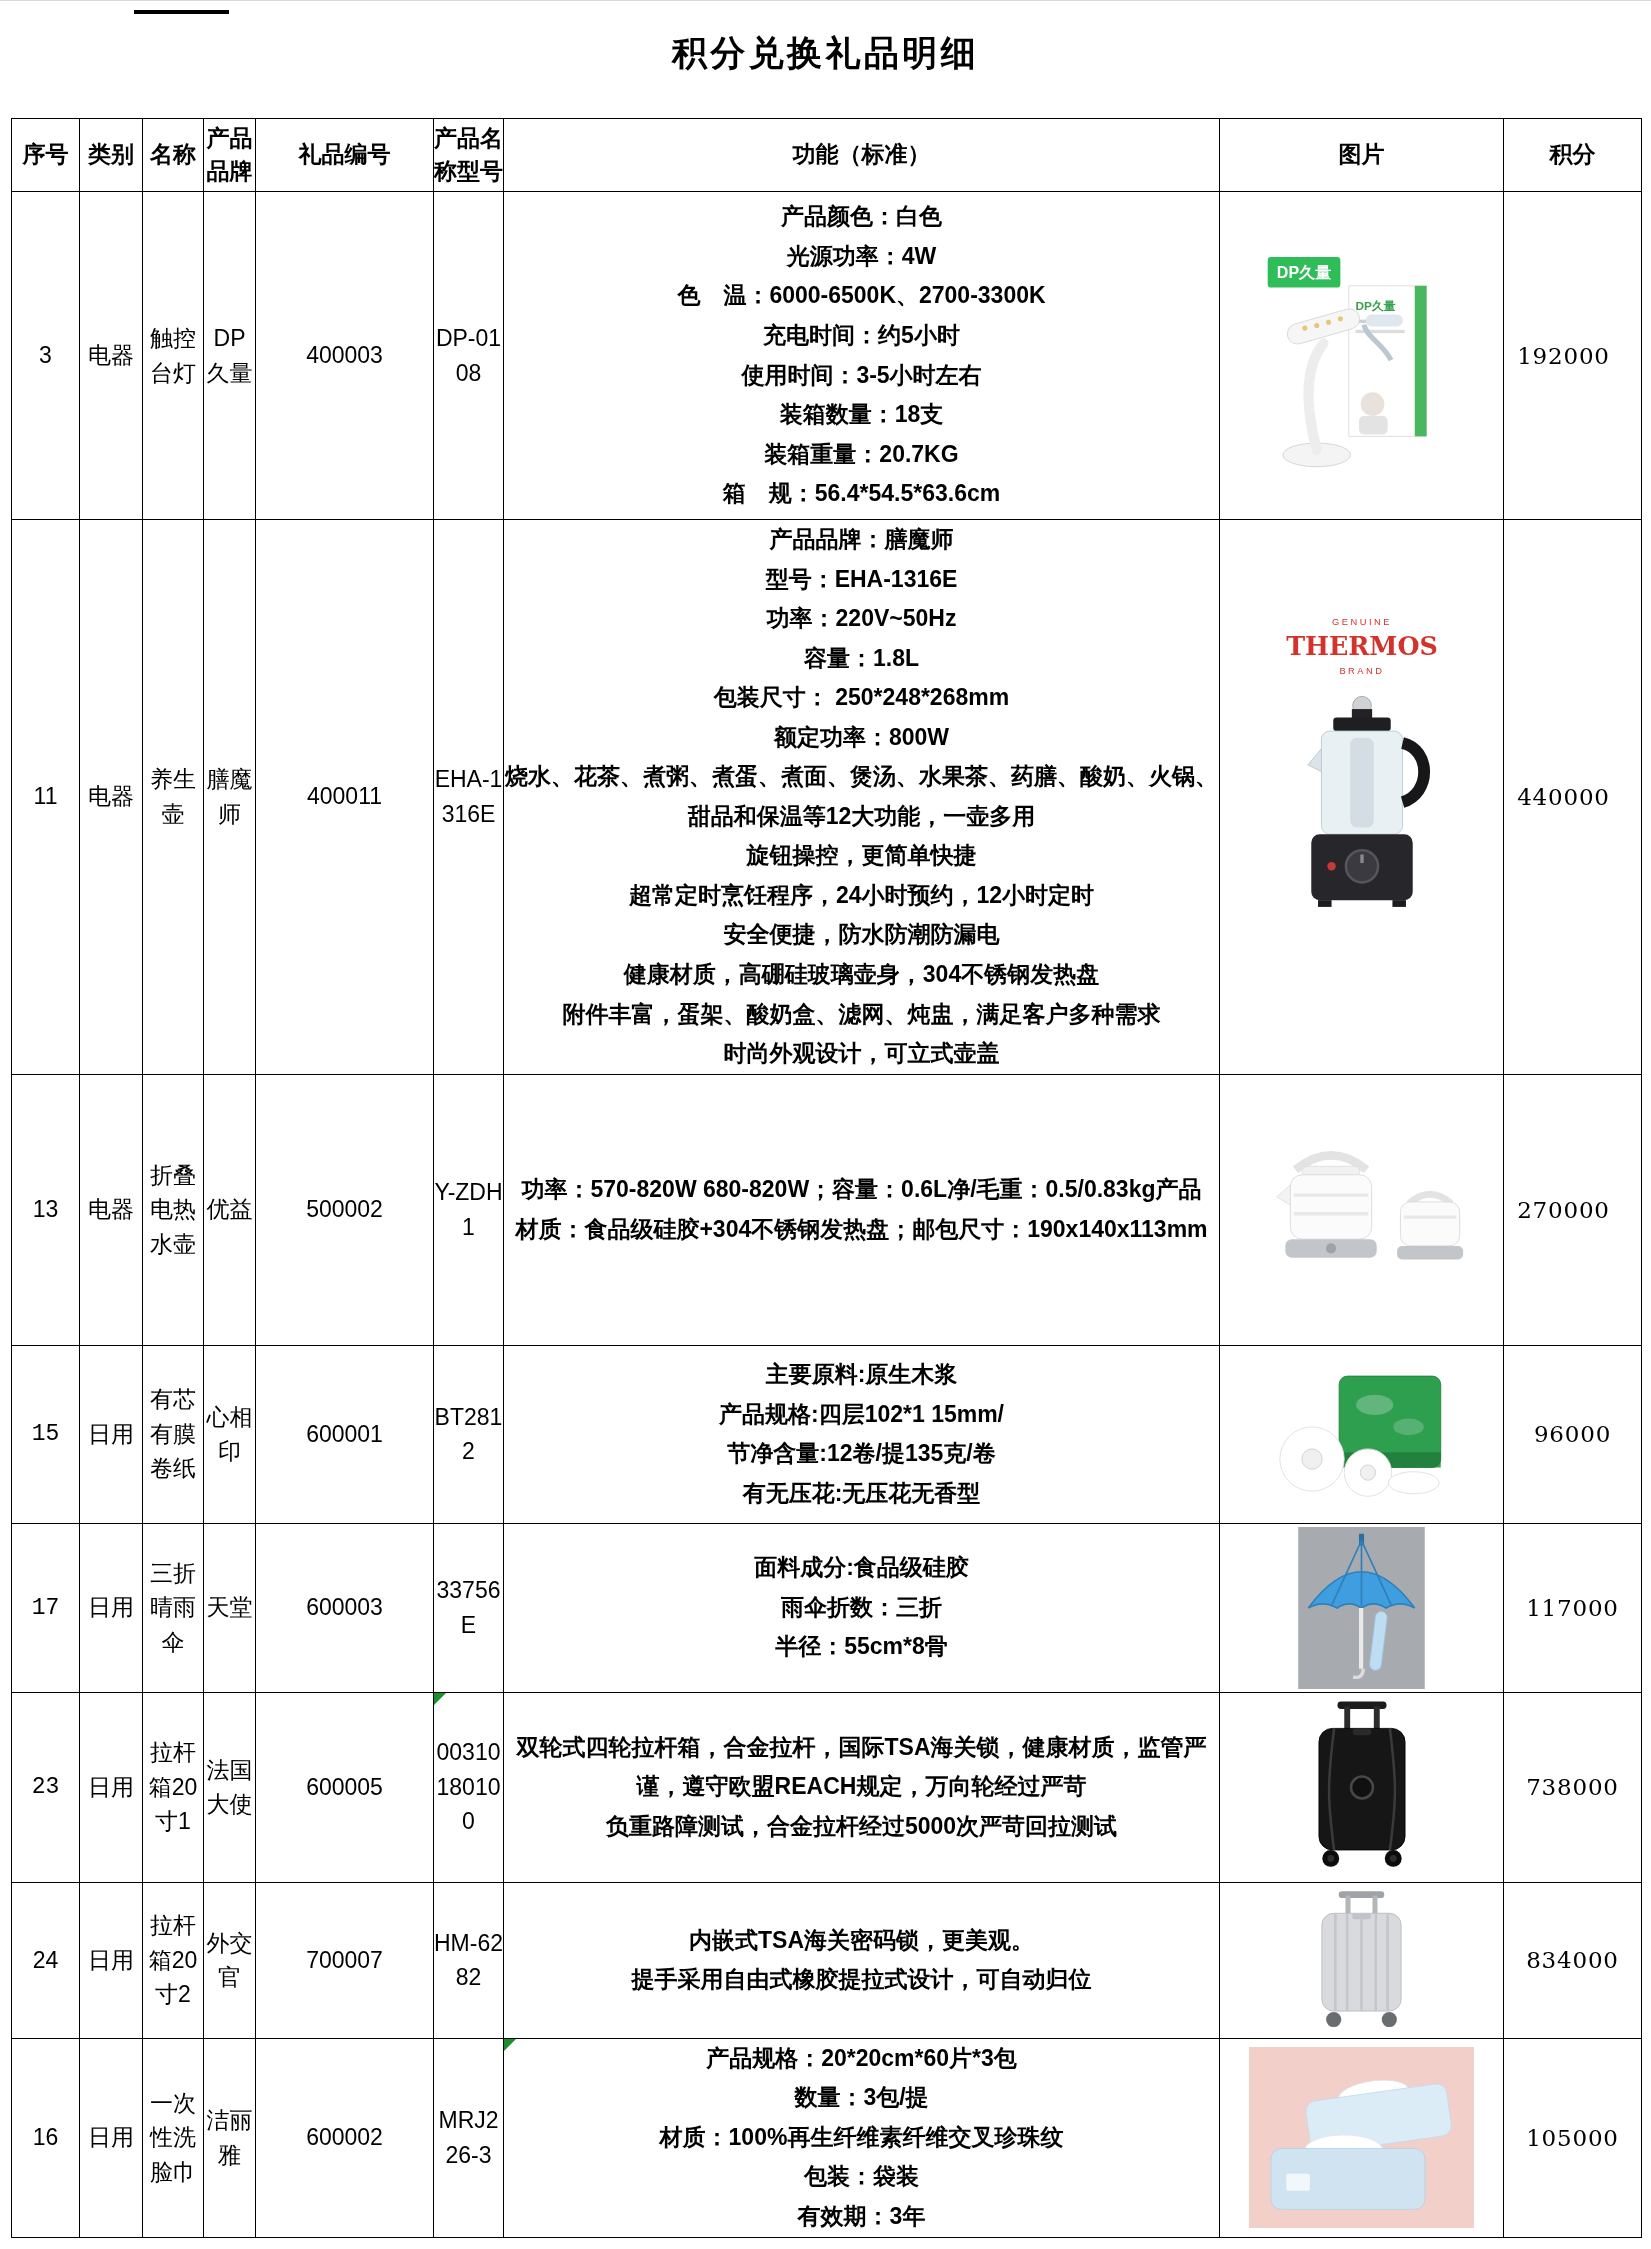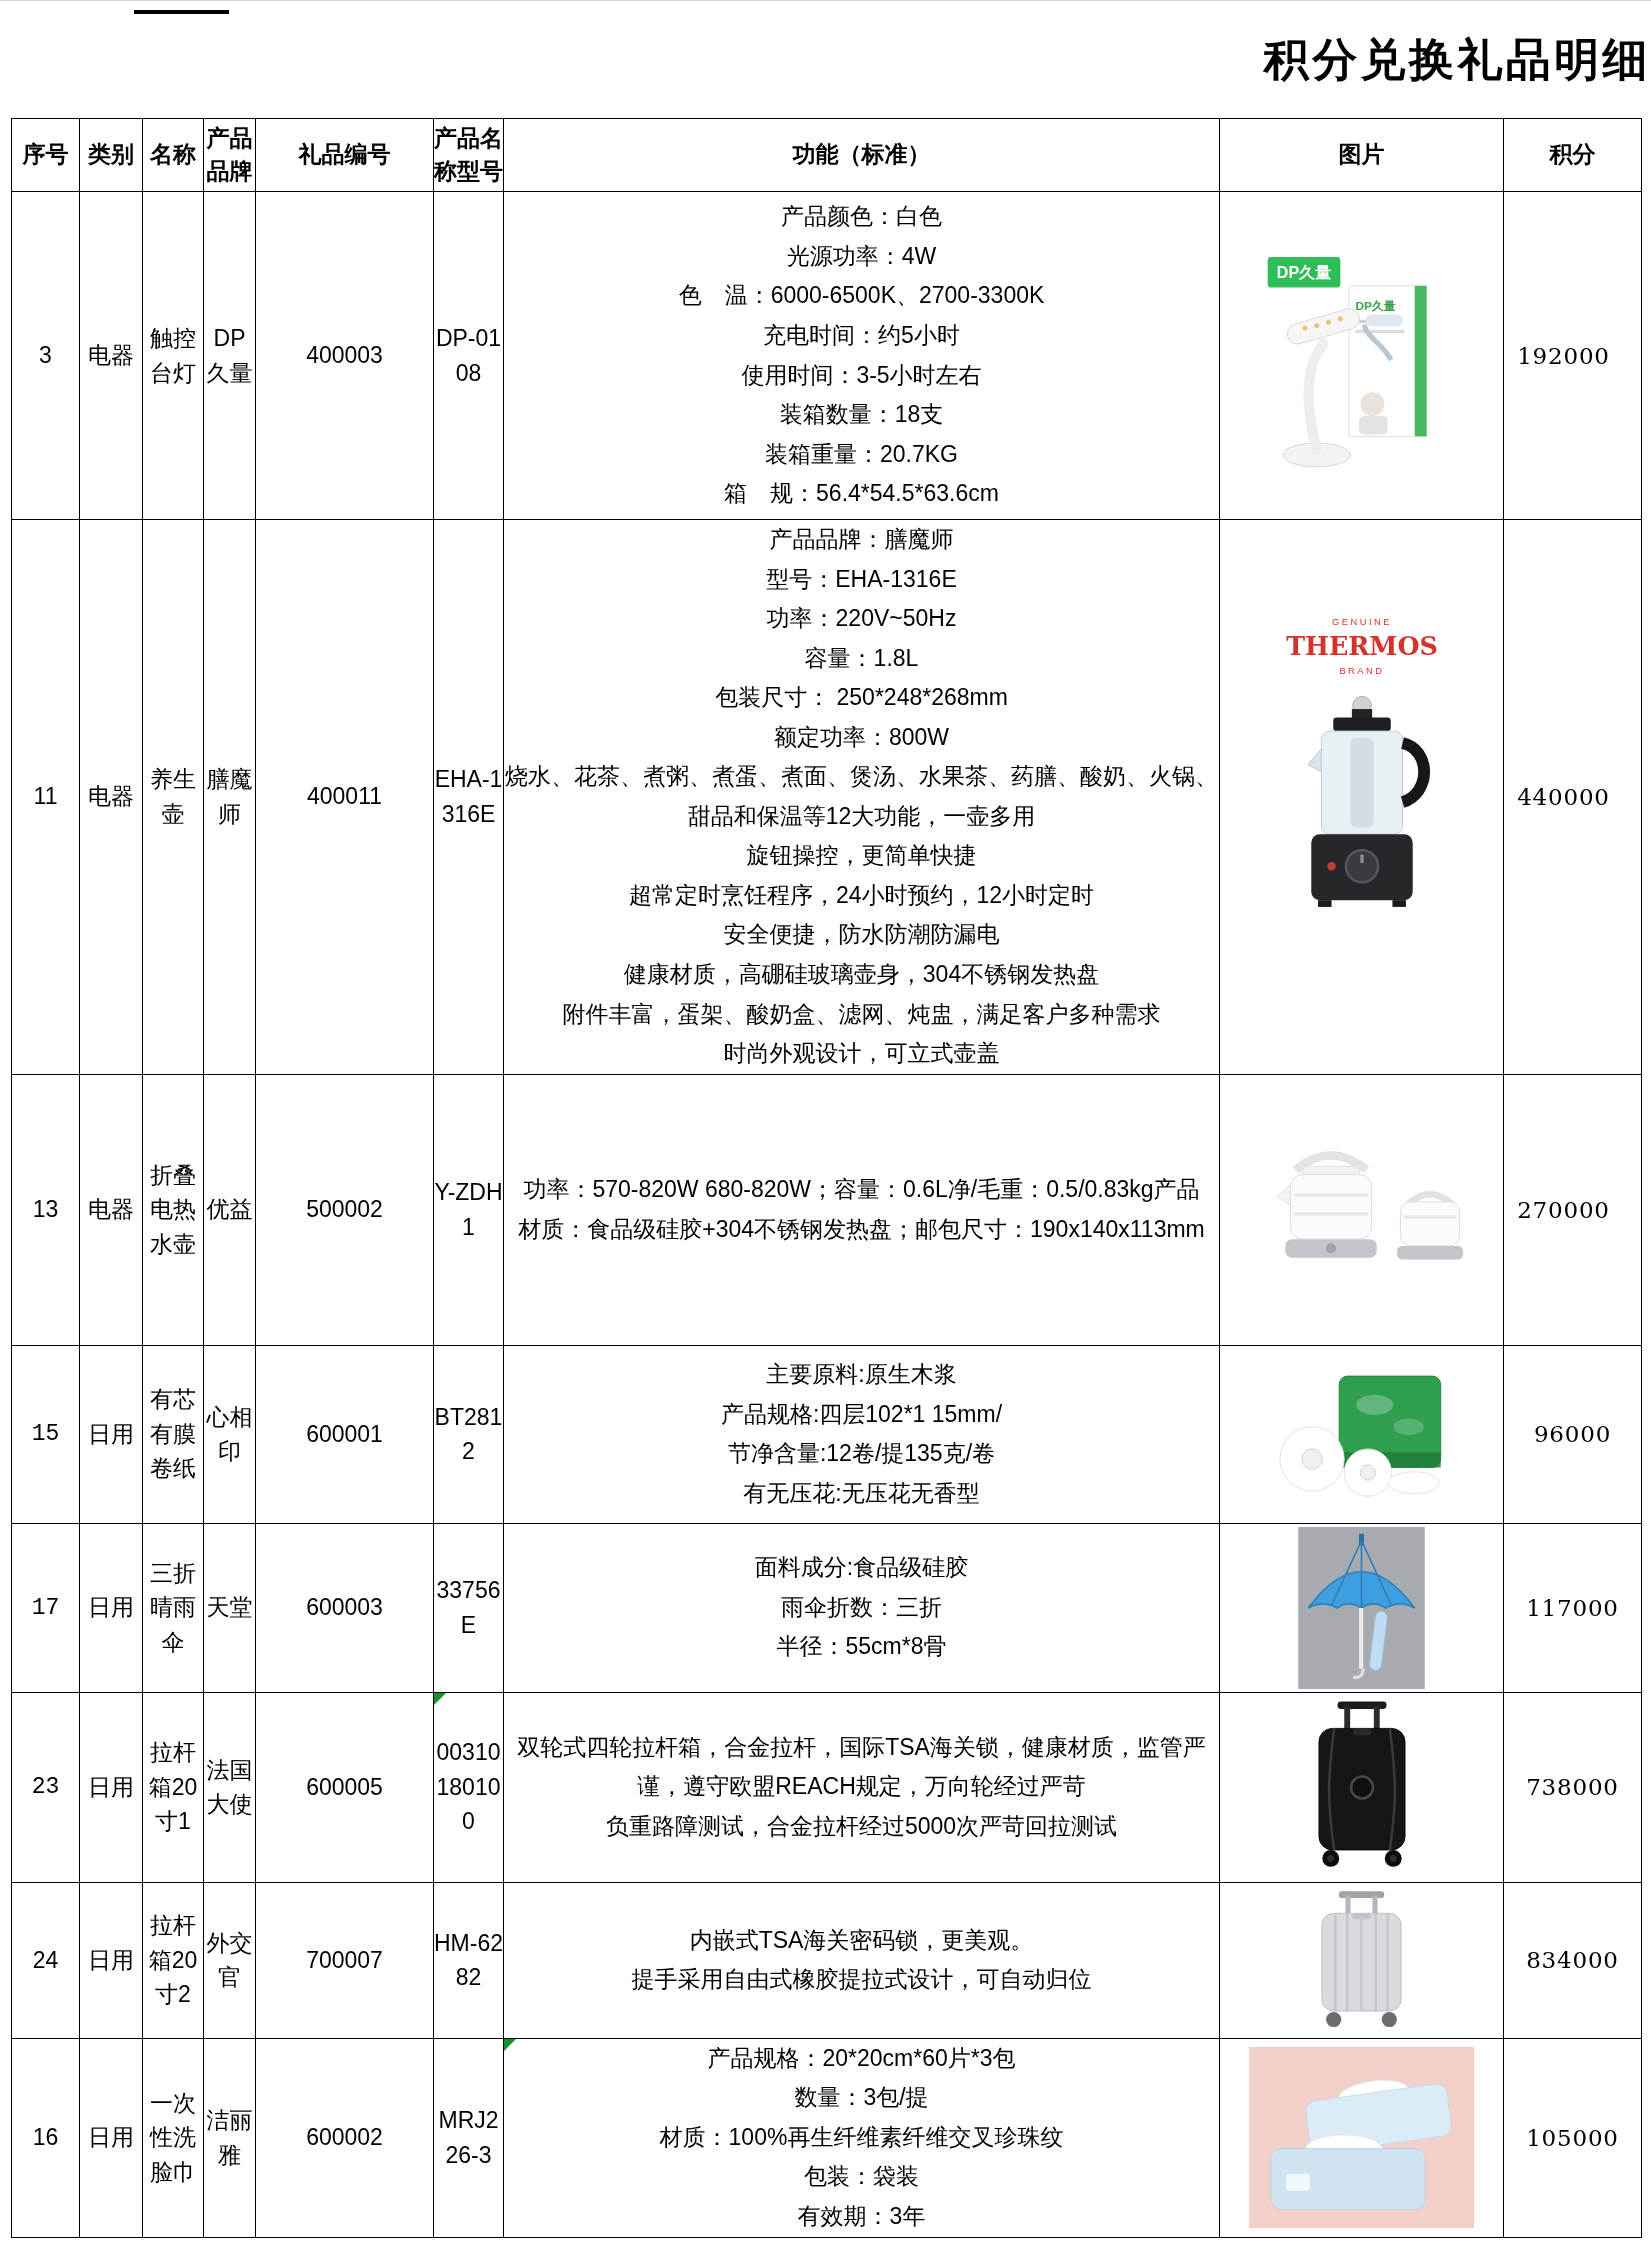--- a/index.html
+++ b/index.html
@@ -1,28 +1,28 @@
 <!DOCTYPE html>
 <html style="font-size:13.5px"><head>
 <meta charset="utf-8">
 <style>
   html,body{margin:0;padding:0;background:#ffffff;}
   body{width:1651px;height:2250px;position:relative;font-family:"Liberation Sans",sans-serif;color:#000;}
   .sheet{position:absolute;inset:0;background:#fff;border-top:0.8px solid #d9d9d9;}
   .print-mark{position:absolute;left:134px;top:8.5px;width:95px;height:4.2px;background:#000;}
-  .title{position:absolute;top:29px;left:0;width:100%;text-align:right;
-         font-family:"DejaVu Serif",serif;font-weight:bold;font-size:45px;letter-spacing:3.4px;}
+  .title{position:absolute;top:29px;left:0;width:100%;text-align:center;
+         font-family:"DejaVu Serif",serif;font-weight:bold;font-size:35px;letter-spacing:3.4px;}
   table.grid{position:absolute;left:11px;top:117px;border-collapse:collapse;table-layout:fixed;border:0.8px solid #000;}
   table.grid td{border:1.7px solid #000;padding:0;text-align:center;vertical-align:middle;
                 font-size:23px;overflow:hidden;background:#fff;}
   td.hd{font-weight:bold;font-size:24px;line-height:1.45;padding:0 3.4px;}
   td.wrap{padding:0 4.2px;line-height:1.5;}
   td.model-cell{position:relative;word-break:break-all;padding:0 6px;line-height:1.5;}
   td.feat-cell{position:relative;font-size:21px;padding:0 3.4px;}
-  .fl{line-height:1.72;}
+  .fl{line-height:1.72;font-weight:bold;}
   td.pts{text-align:right;padding-right:11px;font-family:"DejaVu Serif",serif;letter-spacing:0.8px;}
   td.pts.pts-center{text-align:center;padding-right:18px;}
   .serif{font-family:Liberation Mono, monospace;}
   .corner-marker{position:absolute;top:0;left:0;width:0;height:0;
                  border-top:12.7px solid #18912c;border-right:12.7px solid transparent;}
   td.img-cell{vertical-align:middle;}
   td.img-cell svg{display:block;margin:0 auto;}
 </style>
 </head>
 <body>

